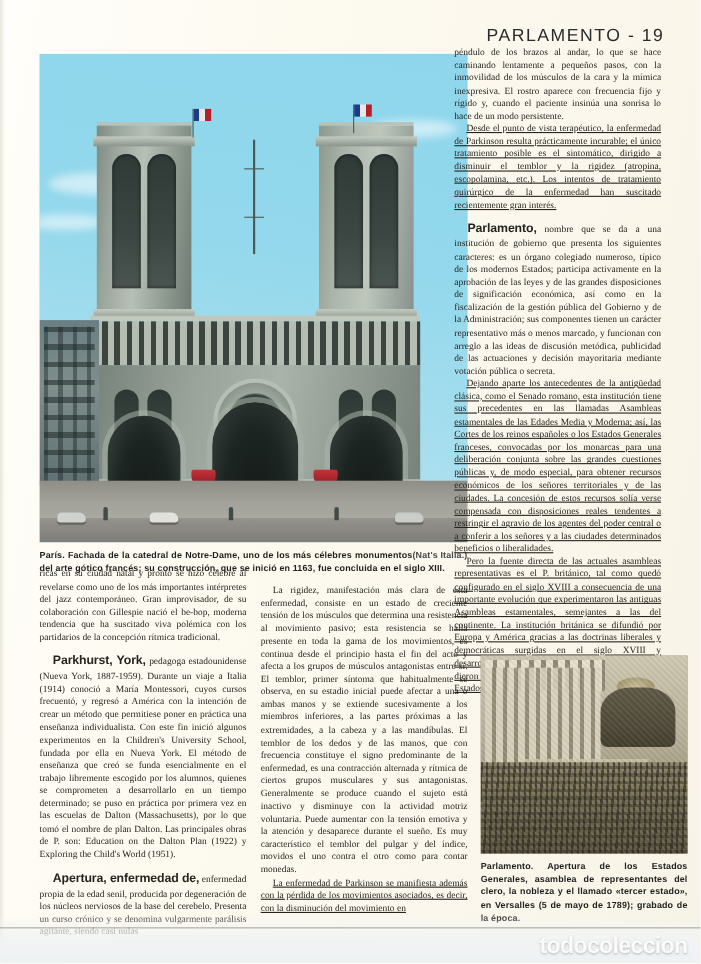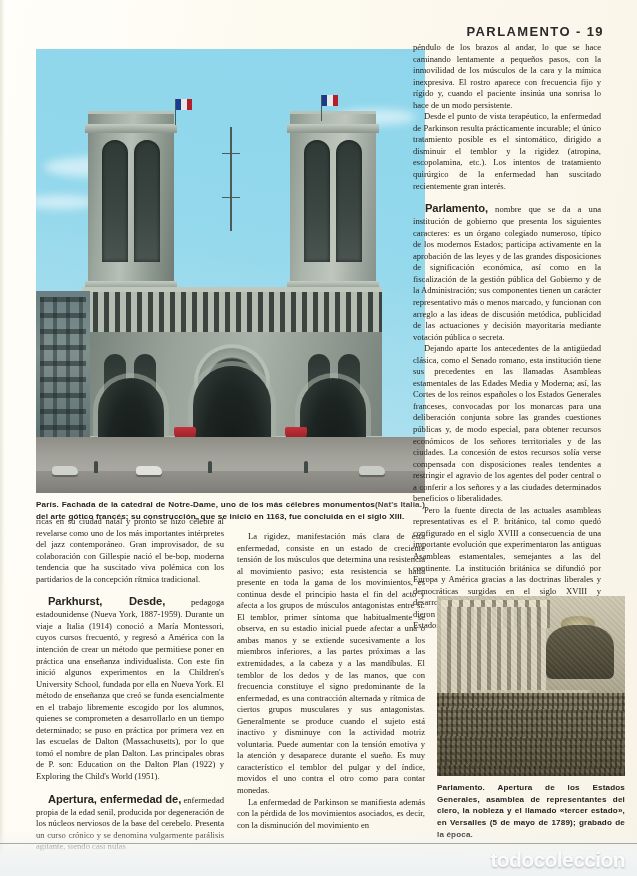--- a/index.html
+++ b/index.html
@@ -49,22 +49,22 @@
     opacity: .75;
     pointer-events: none;
   }
 
   
   .running-head {
     position: absolute;
     top: 24px;
     right: 33px;
     font-family: "Liberation Sans", sans-serif;
-    font-weight: bold;
-    font-size: 13px;
+    font-weight: normal;
+    font-size: 16px;
     letter-spacing: 1.4px;
     color: #2a2a2a;
   }
 
   
   .photo-main {
     position: absolute;
     left: 36px;
     top: 49px;
     width: 389px;
@@ -381,21 +381,21 @@
     font-family: "Liberation Serif", serif;
     font-size: 8.6px;
     line-height: 1.345;
     color: #26241f;
     text-align: justify;
     text-justify: inter-word;
     hyphens: manual;
   }
   .col p { margin: 0; text-indent: 11px; }
   .col p.noindent { text-indent: 0; }
-  .col p + p { margin-top: 0; }
+  .col p + p { margin-top: 0; text-decoration: underline; }
   .entry-head {
     font-family: "Liberation Sans", sans-serif;
     font-weight: bold;
     font-size: 11.2px;
     letter-spacing: -.1px;
     padding-left: 12px;
   }
   .spacer { height: 9px; }
 
   .col-left   { left: 36px;  top: 516px; width: 188px; }
@@ -491,21 +491,21 @@
   </div>
 
   <div class="caption caption-main">
     <span class="caption-credit">(Nat's Italia.)</span><span>París. Fachada de la catedral de Notre-Dame, uno de los más célebres monumentos del arte gótico francés; su construcción, que se inició en 1163, fue concluida en el siglo XIII.</span>
   </div>
 
   <div class="col col-left">
     <p class="noindent">ricas en su ciudad natal y pronto se hizo célebre al revelarse como uno de los más importantes intérpretes del jazz contemporáneo. Gran improvisador, de su colaboración con Gillespie nació el be-bop, moderna tendencia que ha suscitado viva polémica con los partidarios de la concepción rítmica tradicional.</p>
     <div class="spacer"></div>
     <p class="noindent">
-      <span class="entry-head">Parkhurst, Desde,</span>
+      <span class="entry-head">Parkhurst, York,</span>
       <span>pedagoga estadounidense (Nueva York, 1887-1959). Durante un viaje a Italia (1914) conoció a María Montessori, cuyos cursos frecuentó, y regresó a América con la intención de crear un método que permitiese poner en práctica una enseñanza individualista. Con este fin inició algunos experimentos en la Children's University School, fundada por ella en Nueva York. El método de enseñanza que creó se funda esencialmente en el trabajo libremente escogido por los alumnos, quienes se comprometen a desarrollarlo en un tiempo determinado; se puso en práctica por primera vez en las escuelas de Dalton (Massachusetts), por lo que tomó el nombre de plan Dalton. Las principales obras de P. son: Education on the Dalton Plan (1922) y Exploring the Child's World (1951).</span>
     </p>
     <div class="spacer"></div>
     <p class="noindent">
       <span class="entry-head">Apertura, enfermedad de,</span>
       <span>enfermedad propia de la edad senil, producida por degeneración de los núcleos nerviosos de la base del cerebelo. Presenta un curso crónico y se denomina vulgarmente parálisis agitante, siendo casi nulas</span>
     </p>
   </div>
 
   <div class="col col-mid">

